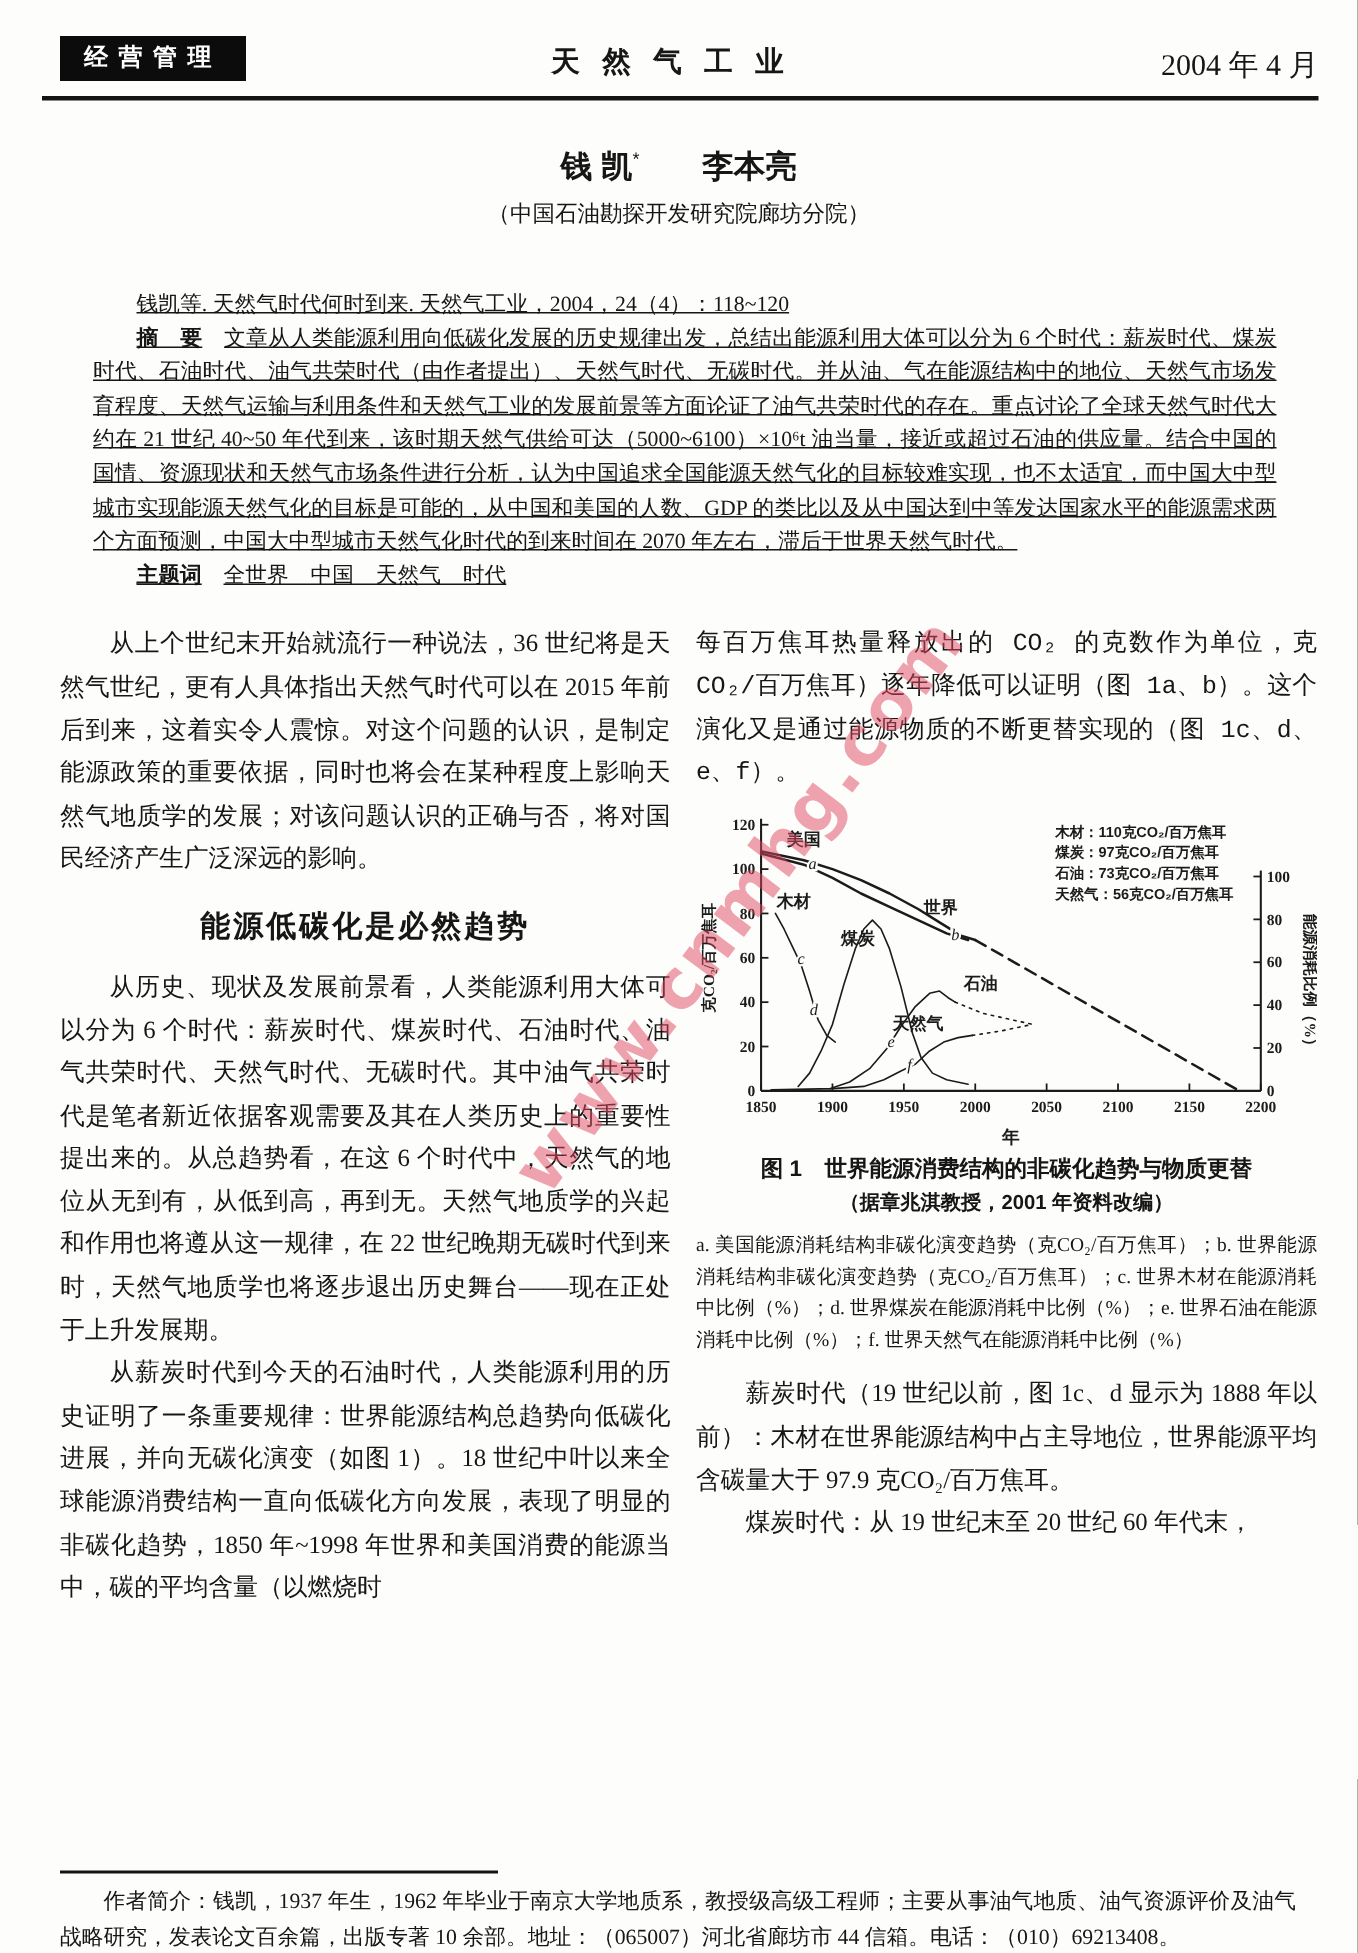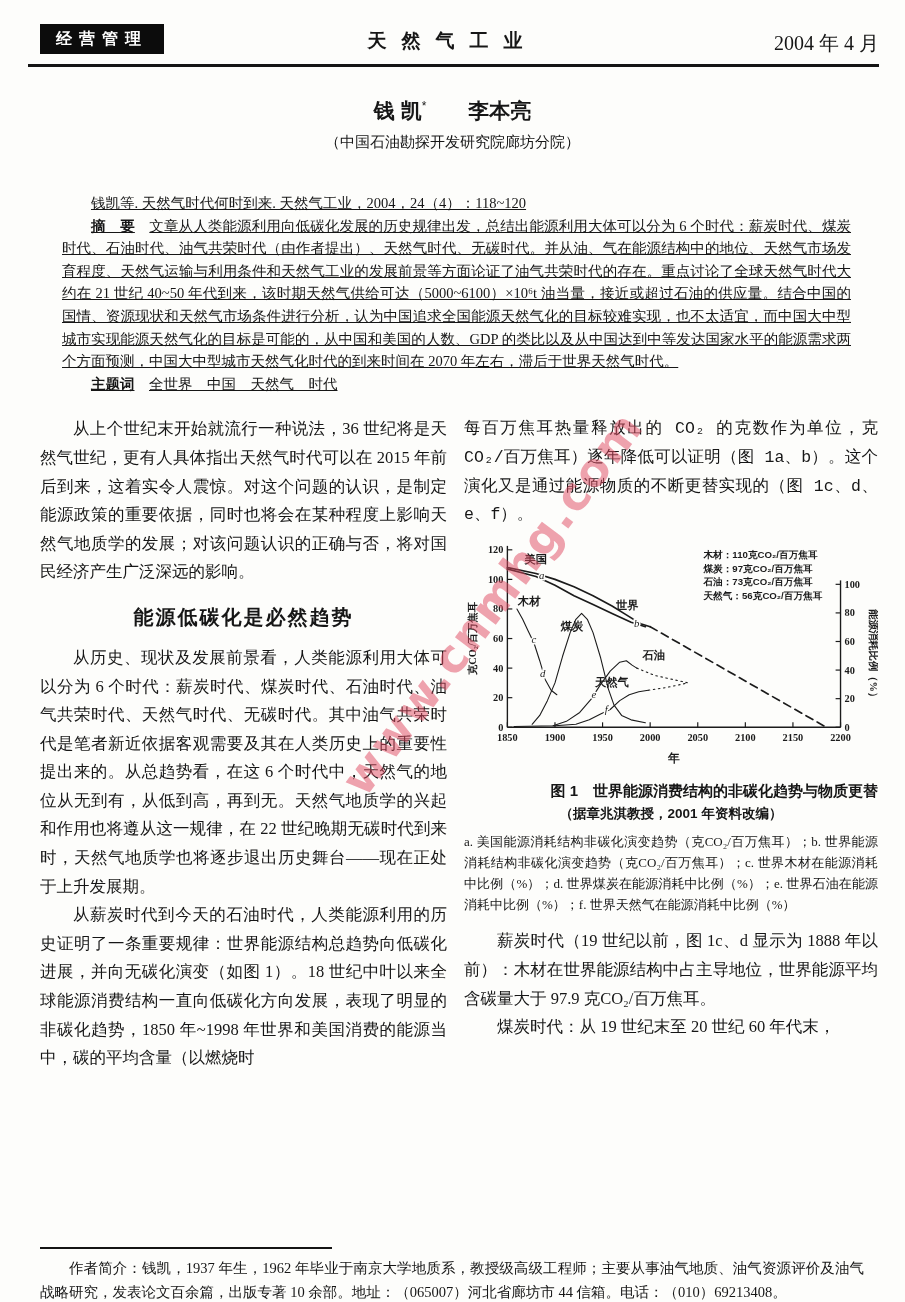--- a/index.html
+++ b/index.html
@@ -28,21 +28,21 @@
   .col{font-size:16.5px;line-height:28.6px;text-align:justify;}
   .col-left{width:408px;}
   .col-right{width:414px;}
   .col p{margin:0;text-indent:2em;}
   .col p.noindent{text-indent:0;font-family:Liberation Mono, monospace;}
   .col p.after-fig{margin-top:10px;}
   h2.sec{margin:17px 0 13px;text-align:center;font:bold 20px "Liberation Sans",sans-serif;letter-spacing:2px;}
   
   figure{margin:8px 0 0;}
   figure svg{display:block;width:414px;height:auto;}
-  .cap-t{margin-top:16px;text-align:right;font:bold 15px "Liberation Sans",sans-serif;}
+  .cap-t{margin-top:4px;text-align:center;font:bold 15px "Liberation Sans",sans-serif;}
   .cap-s{margin-top:4px;text-align:center;font:bold 13.5px "Liberation Sans",sans-serif;}
   .cap-n{margin:8px 0 12px;font-size:13px;line-height:21px;text-align:justify;}
   
   .foot-rule{position:absolute;left:40px;top:1247px;width:292px;height:2px;background:#141414;}
   .bio{position:absolute;left:40px;top:1257px;width:824px;margin:0;font-size:14.5px;line-height:23.5px;
        text-align:justify;text-indent:2em;}
   
   .watermark{position:absolute;left:352px;top:762px;transform:rotate(-53deg);transform-origin:0 50%;
        font:bold 46px "DejaVu Sans",sans-serif;letter-spacing:2px;color:rgba(224,72,96,0.5);
        white-space:nowrap;pointer-events:none;}

